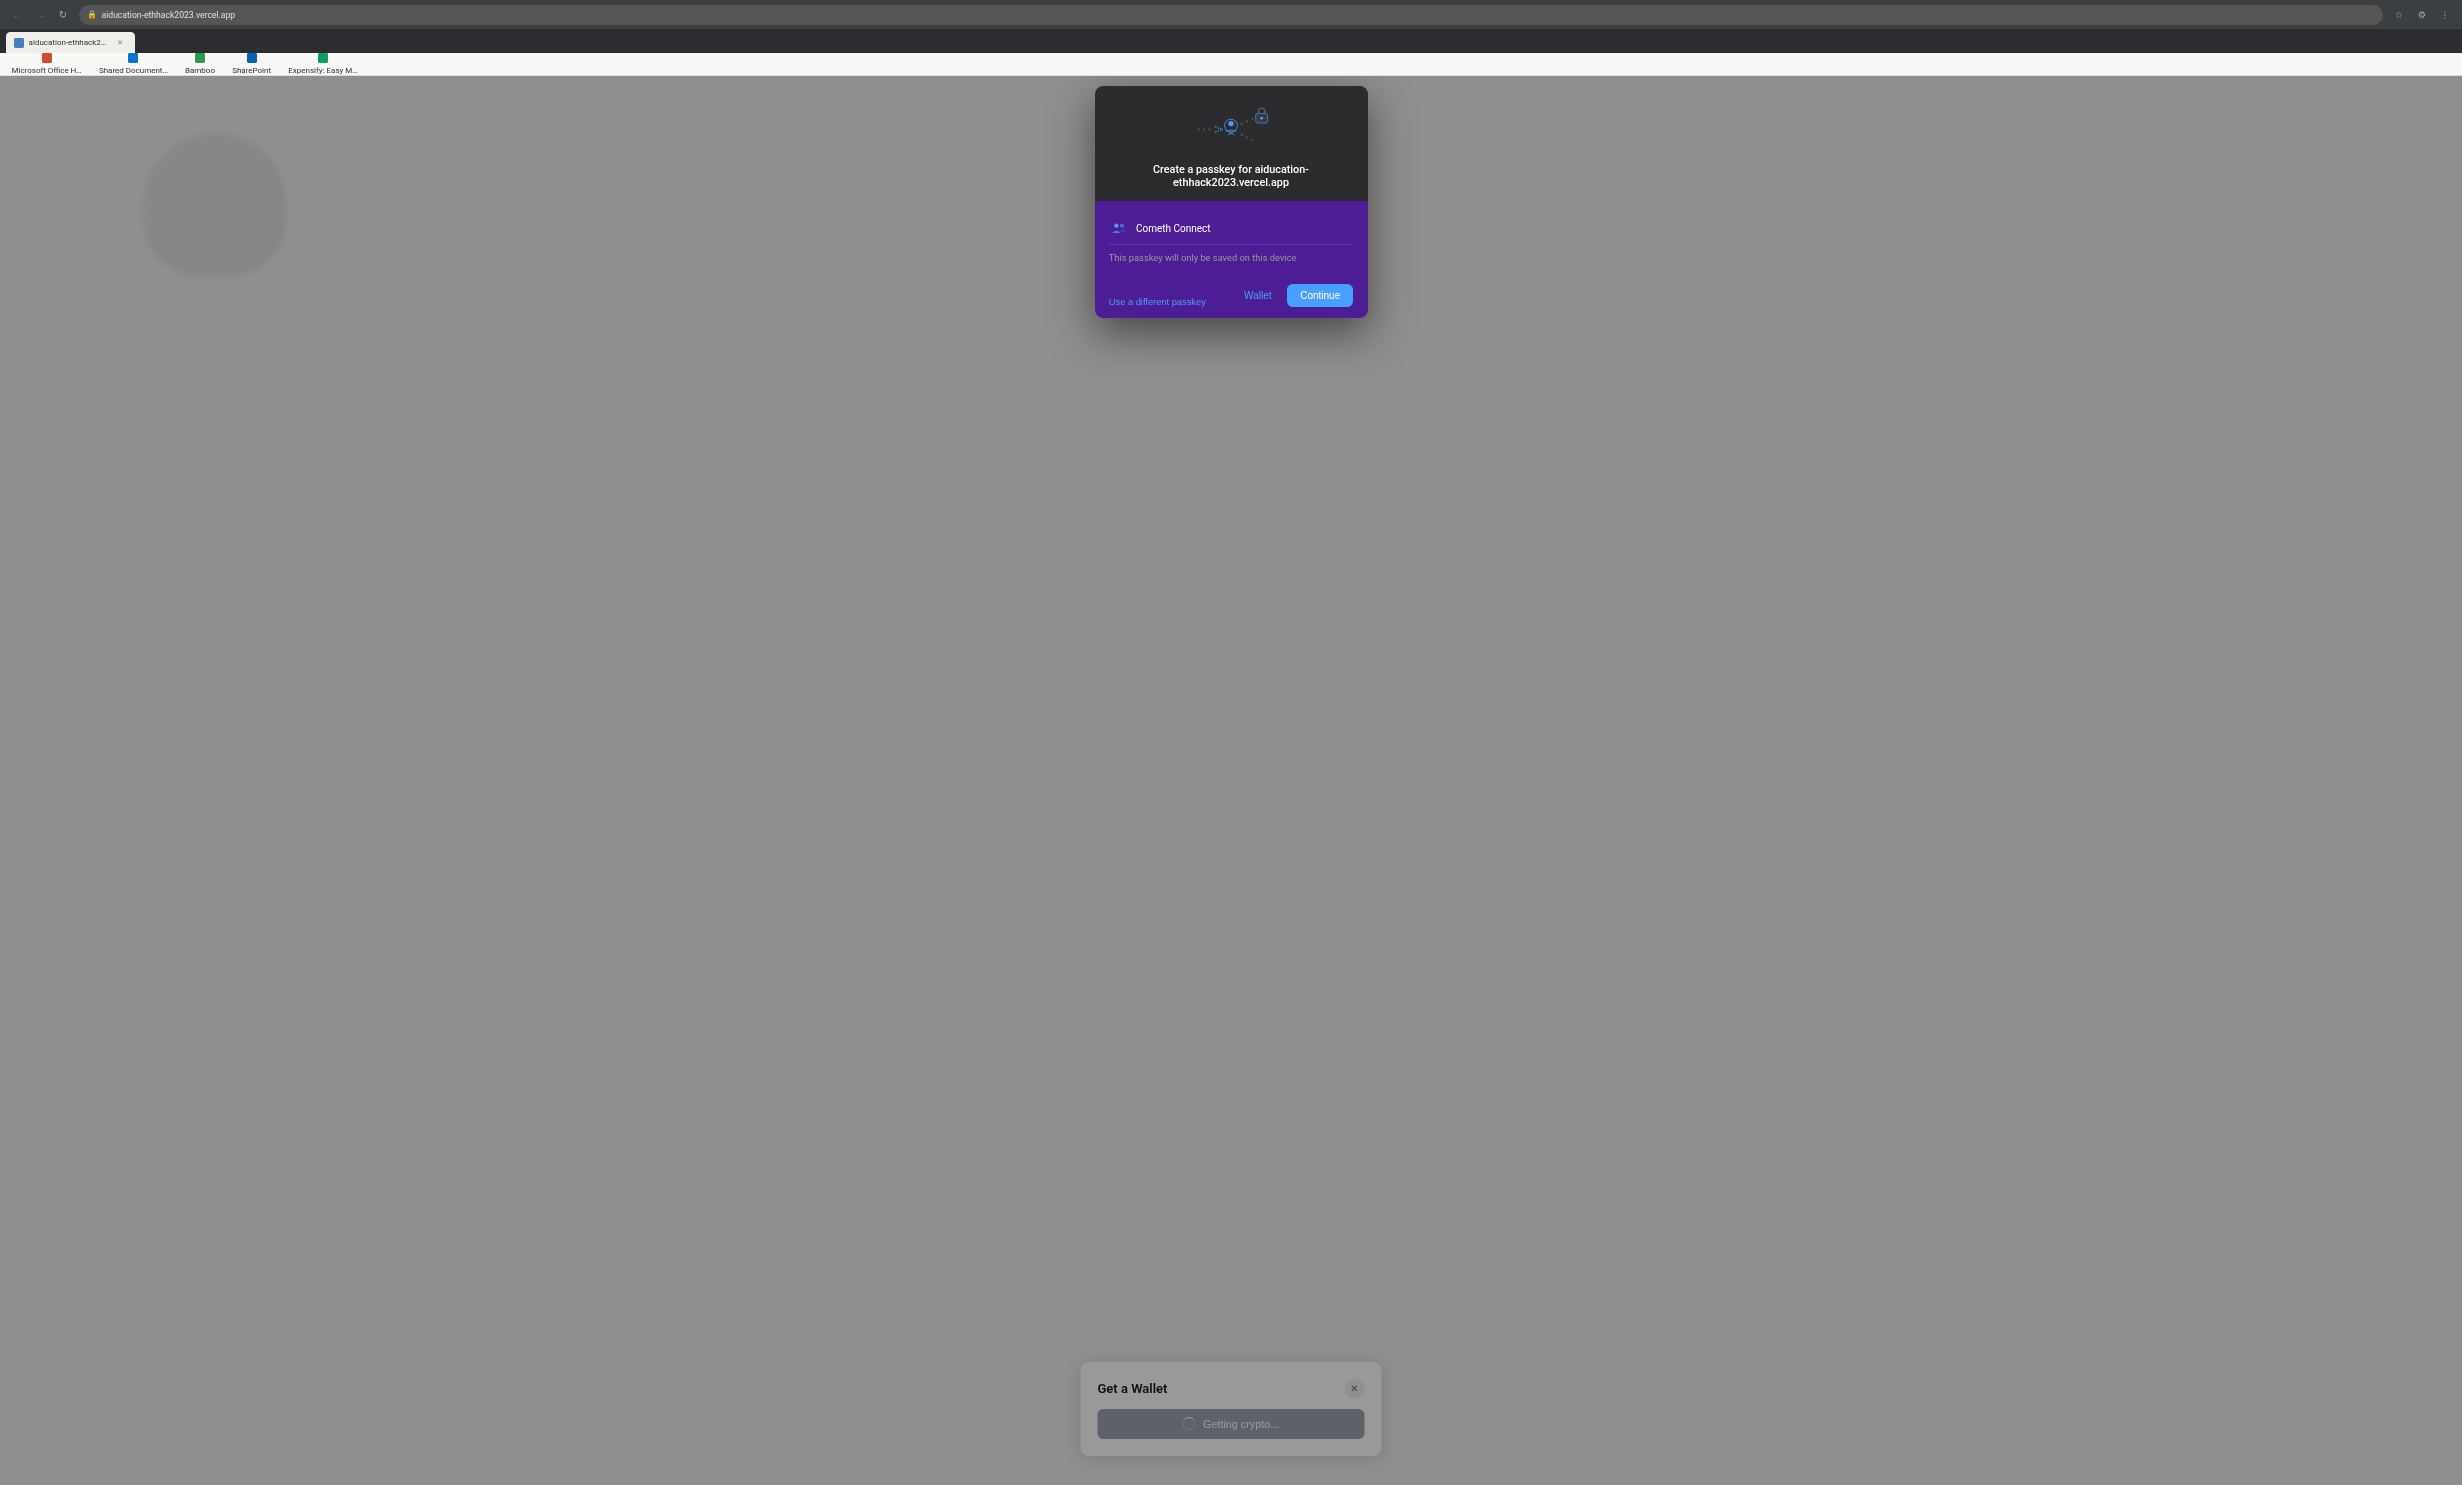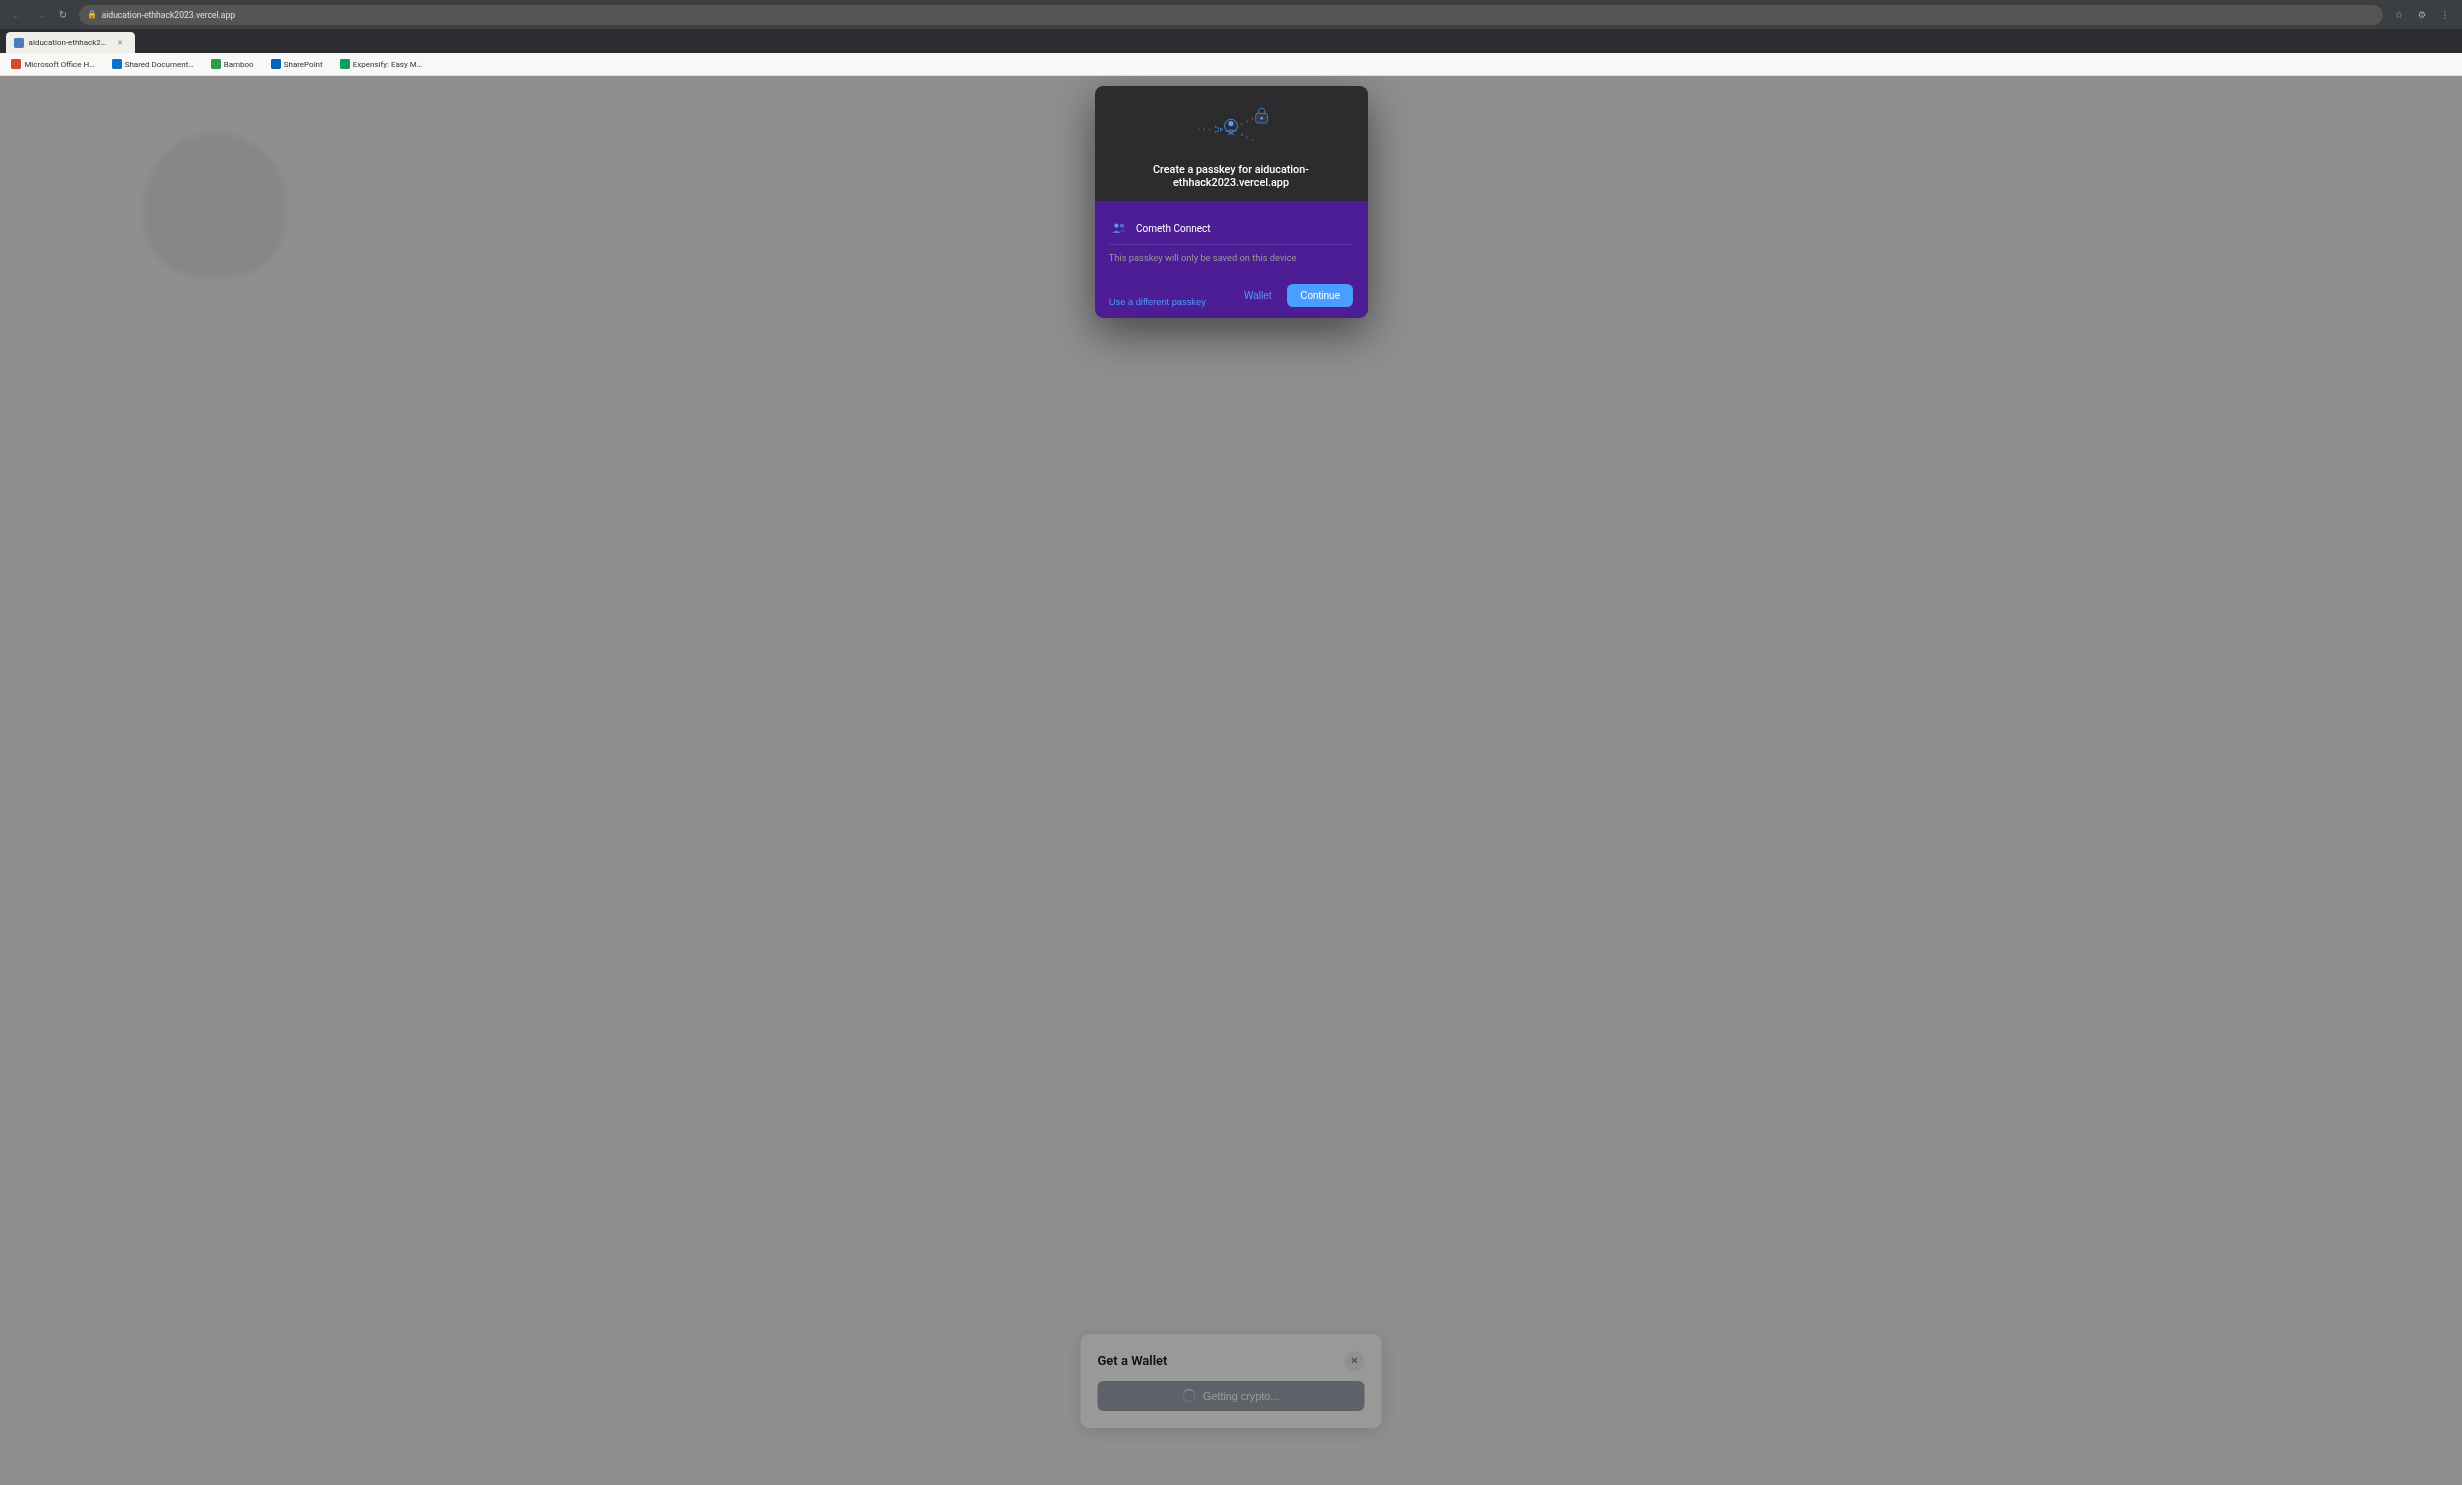--- a/index.html
+++ b/index.html
@@ -170,20 +170,21 @@
     .bookmark-item {
       display: flex;
       align-items: center;
       gap: 2.9px;
       font-size: 8px;
       color: #333;
       cursor: pointer;
       white-space: nowrap;
       padding: 1.4px 4.3px;
       border-radius: 2.9px;
+      flex-direction: column;
     }
 
     .bookmark-favicon {
       width: 10px;
       height: 10px;
       border-radius: 1.4px;
       flex-shrink: 0;
     }
 
     
@@ -315,21 +316,21 @@
       font-size: 10px;
       font-weight: 500;
       cursor: pointer;
       padding: 5.7px 13px;
       border-radius: 5.7px;
     }
 
     
     .wallet-card {
       position: absolute;
-      bottom: 57px;
+      bottom: 29px;
       left: 50%;
       transform: translateX(-50%);
       width: 301px;
       background: #fff;
       border-radius: 8.6px;
       box-shadow: 0 2.9px 17px rgba(0,0,0,0.12);
       padding: 17px;
       z-index: 10;
     }
 

